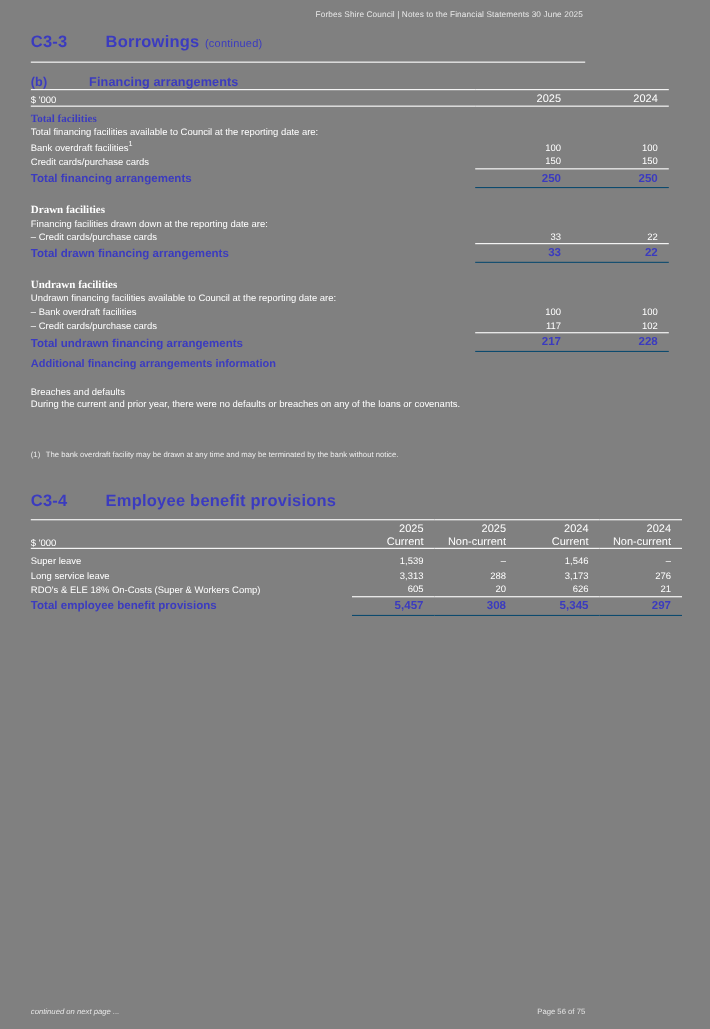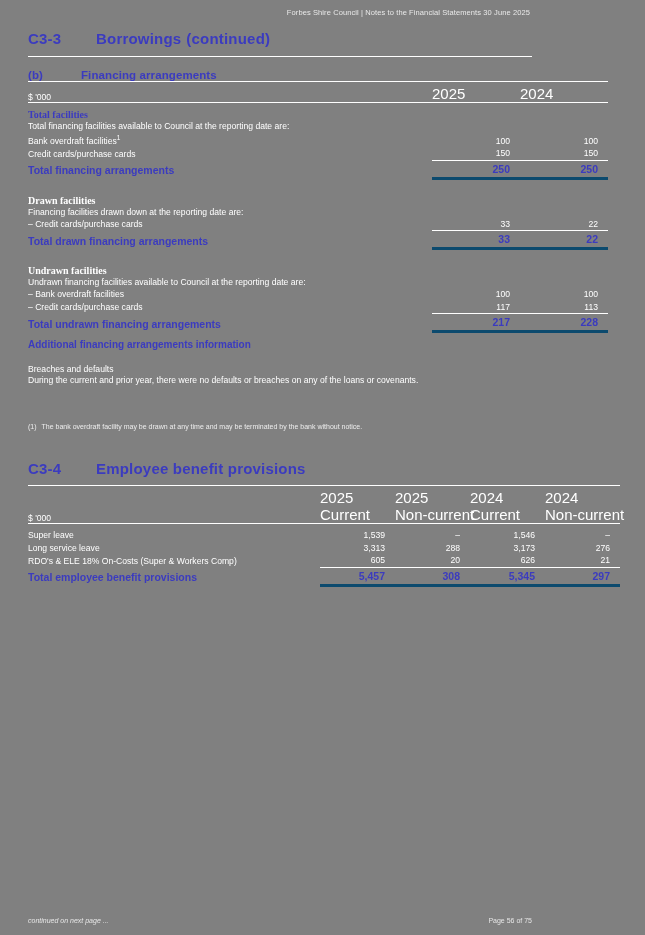--- a/index.html
+++ b/index.html
@@ -45,22 +45,22 @@
     letter-spacing: 0.2px;
   }
   .note-heading .note-num {
     width: 68px;
     flex: 0 0 68px;
   }
   .note-heading .note-title {
     flex: 1 1 auto;
   }
   .note-heading .note-suffix {
-    font-size: 15px;
-    font-weight: bold;
+    font-size: 10px;
+    font-weight: normal;
     margin-left: 5px;
     margin-top: 34px;
   }
 
   .rule {
     border: 0;
     border-top: 1px solid #ffffff;
     margin: 9px 0 0 0;
     height: 0;
   }
@@ -106,22 +106,23 @@
     text-align: left;
     white-space: nowrap;
   }
 
   
   .thead-top td, .thead-top th {
     padding-top: 3px;
     padding-bottom: 0;
   }
   .col-head {
+    text-align: right;
     padding-right: 10px;
-    font-size: 15px;
+    font-size: 10px;
     color: #ffffff;
     white-space: nowrap;
   }
   .units {
     font-size: 8.6px;
     color: #ffffff;
   }
   .rule-row td {
     border-top: 1px solid #ffffff;
     height: 0;
@@ -163,21 +164,21 @@
   }
   .total-row td {
     color: #3b3bbf;
     font-weight: bold;
     font-size: 10.5px;
     line-height: 15px;
     padding-top: 1px;
   }
   .total-row td.num-cell {
     border-top: 1px solid #ffffff;
-    border-bottom: 3px solid #0c4a6e;
+    border-bottom: 1px solid #0c4a6e;
   }
   .subtotal-line td.num-cell {
     border-bottom: 1px solid #ffffff;
   }
 
   
   .block-heading {
     color: #3b3bbf;
     font-weight: bold;
     font-size: 10px;
@@ -314,21 +315,21 @@
         <td colspan="3">Undrawn financing facilities available to Council at the reporting date are:</td>
       </tr>
       <tr class="data-row">
         <td class="lbl-cell">– Bank overdraft facilities</td>
         <td class="num-cell">100</td>
         <td class="num-cell">100</td>
       </tr>
       <tr class="data-row subtotal-line">
         <td class="lbl-cell">– Credit cards/purchase cards</td>
         <td class="num-cell">117</td>
-        <td class="num-cell">113</td>
+        <td class="num-cell">102</td>
       </tr>
       <tr class="total-row">
         <td class="lbl-cell">Total undrawn financing arrangements</td>
         <td class="num-cell">217</td>
         <td class="num-cell">228</td>
       </tr>
     </tbody>
   </table>
 
   <div class="block-heading">Additional financing arrangements information</div>

